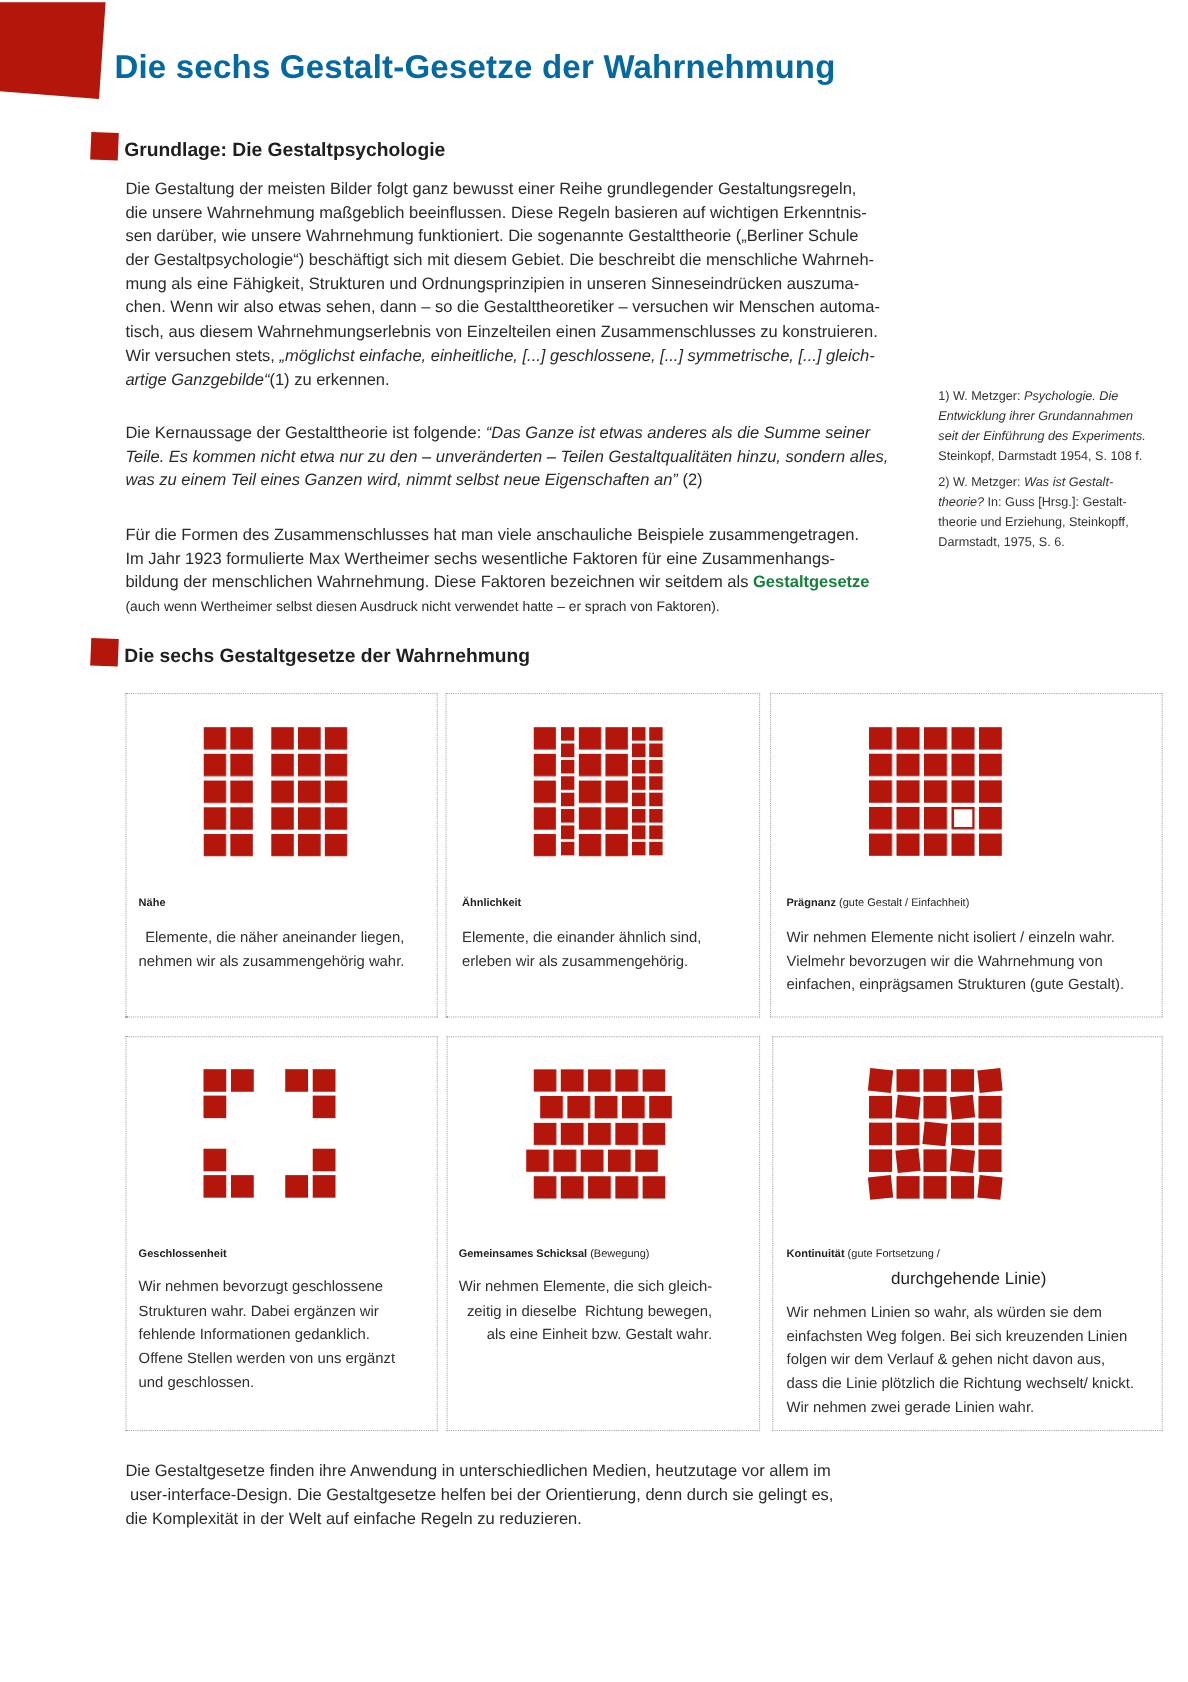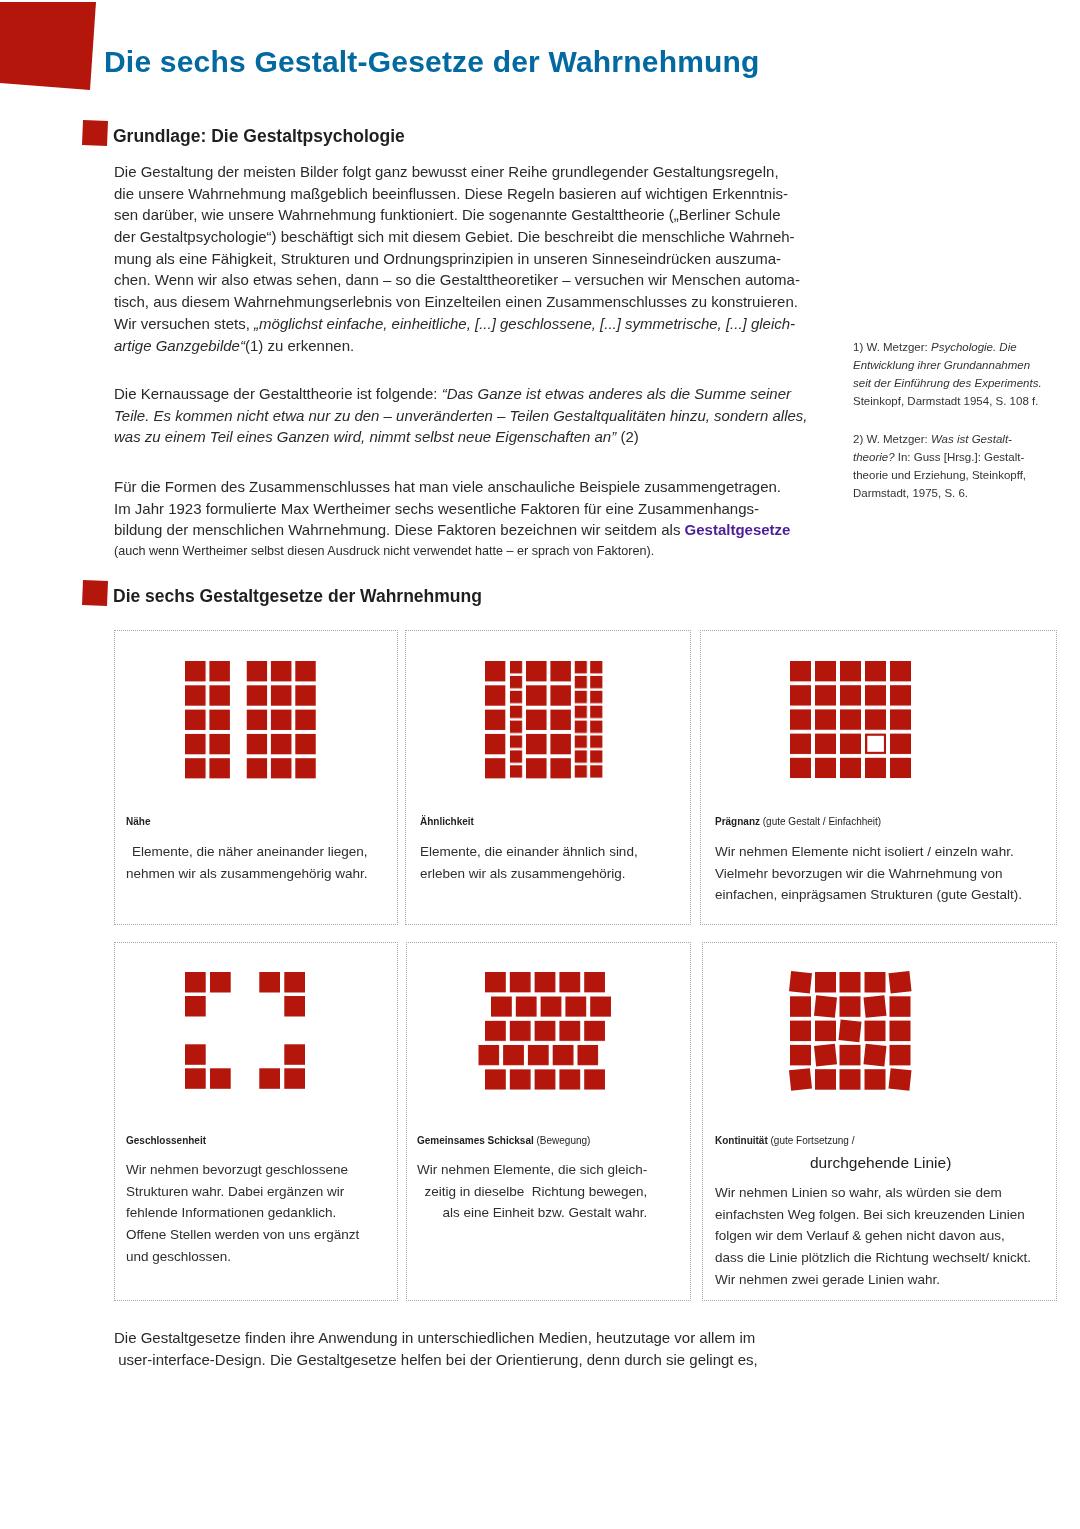--- a/index.html
+++ b/index.html
@@ -15,21 +15,21 @@
   }
   .heading {
     position: absolute; left: 113px; line-height: 22px;
     font-size: 17.5px; font-weight: bold; color: #1f1f1f; white-space: pre;
   }
   .para {
     position: absolute; left: 114px; font-size: 15px; line-height: 21.7px; color: #2a2a2a;
   }
   .line { height: 21.7px; white-space: pre; }
   .para em, .foot em { font-style: italic; }
-  .para strong { font-weight: bold; color: #4c1d95; }
+  .para strong { font-weight: bold; color: #15803d; }
   .small { font-size: 12.6px; }
   .foot {
     position: absolute; left: 853px; font-size: 11.5px; line-height: 18px; color: #333;
   }
   .foot .fl { height: 18px; white-space: pre; }
   .card {
     position: absolute; box-sizing: border-box;
     border: 1.5px dotted #a8a8a8;
   }
   .card-title {
@@ -161,21 +161,21 @@
   <div class="line"><em>was zu einem Teil eines Ganzen wird, nimmt selbst neue Eigenschaften an”</em><span> (2)</span></div>
 </div>
 
 <div class="para" style="top:476px">
   <div class="line"><span>Für die Formen des Zusammenschlusses hat man viele anschauliche Beispiele zusammengetragen.</span></div>
   <div class="line"><span>Im Jahr 1923 formulierte Max Wertheimer sechs wesentliche Faktoren für eine Zusammenhangs-</span></div>
   <div class="line"><span>bildung der menschlichen Wahrnehmung. Diese Faktoren bezeichnen wir seitdem als </span><strong>Gestaltgesetze</strong></div>
   <div class="line small"><span>(auch wenn Wertheimer selbst diesen Ausdruck nicht verwendet hatte – er sprach von Faktoren).</span></div>
 </div>
 
-<div class="foot" style="top:338px">
+<div class="foot" style="top:352px">
   <div class="fl"><span>1) W. Metzger: </span><em>Psychologie. Die</em></div>
   <div class="fl"><em>Entwicklung ihrer Grundannahmen</em></div>
   <div class="fl"><em>seit der Einführung des Experiments.</em></div>
   <div class="fl"><span>Steinkopf, Darmstadt 1954, S. 108 f.</span></div>
 </div>
 <div class="foot" style="top:430px">
   <div class="fl"><span>2) W. Metzger: </span><em>Was ist Gestalt-</em></div>
   <div class="fl"><em>theorie?</em><span> In: Guss [Hrsg.]: Gestalt-</span></div>
   <div class="fl"><span>theorie und Erziehung, Steinkopff,</span></div>
   <div class="fl"><span>Darmstadt, 1975, S. 6.</span></div>
@@ -236,13 +236,14 @@
     <div class="cl">einfachsten Weg folgen. Bei sich kreuzenden Linien</div>
     <div class="cl">folgen wir dem Verlauf &amp; gehen nicht davon aus,</div>
     <div class="cl">dass die Linie plötzlich die Richtung wechselt/ knickt.</div>
     <div class="cl">Wir nehmen zwei gerade Linien wahr.</div>
   </div>
 </div>
 
 <div class="para" style="top:1327px">
   <div class="line">Die Gestaltgesetze finden ihre Anwendung in unterschiedlichen Medien, heutzutage vor allem im</div>
   <div class="line"> user-interface-Design. Die Gestaltgesetze helfen bei der Orientierung, denn durch sie gelingt es,</div>
+  <div class="line">die Komplexität in der Welt auf einfache Regeln zu reduzieren.</div>
 </div>
 
 </body></html>

